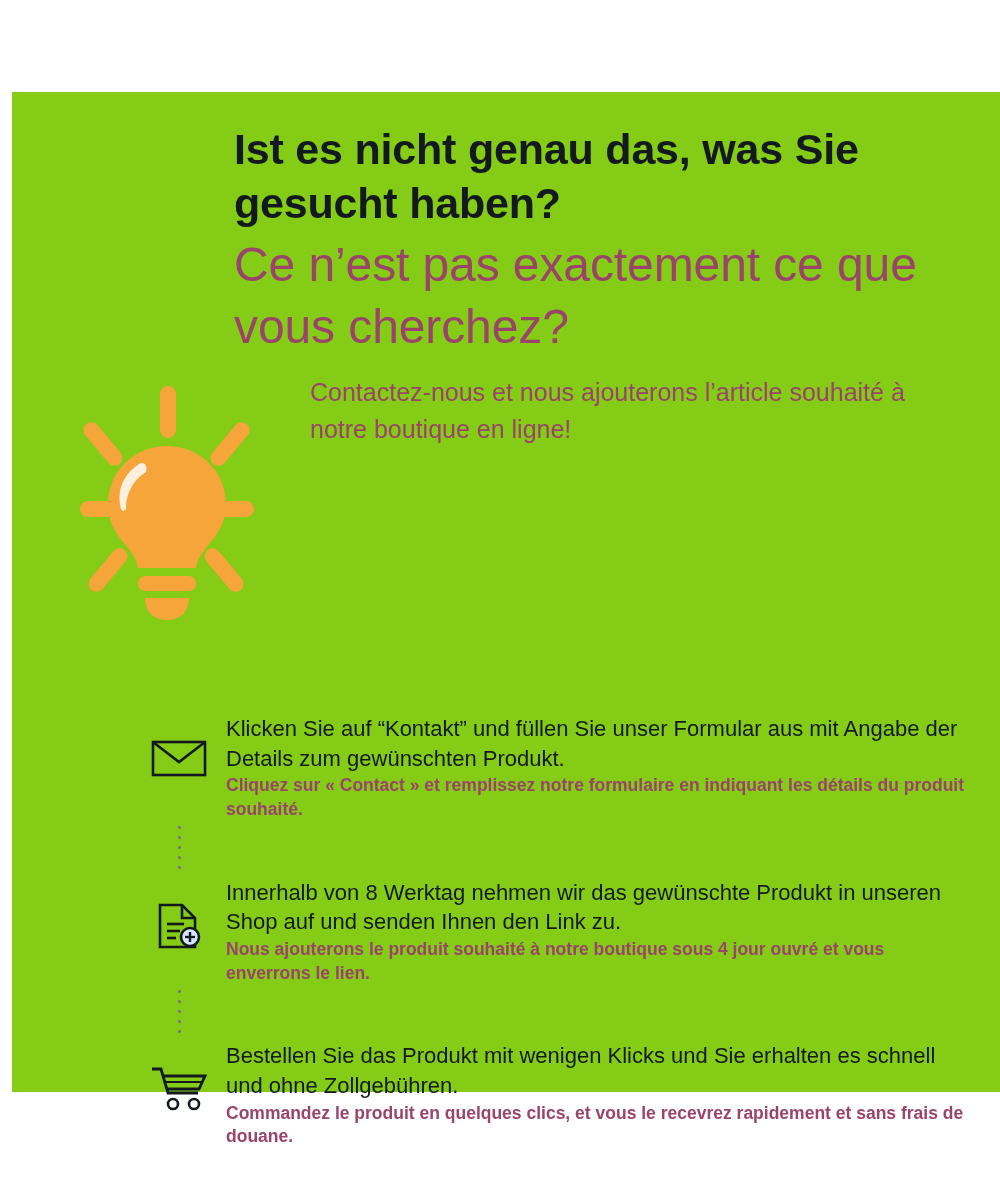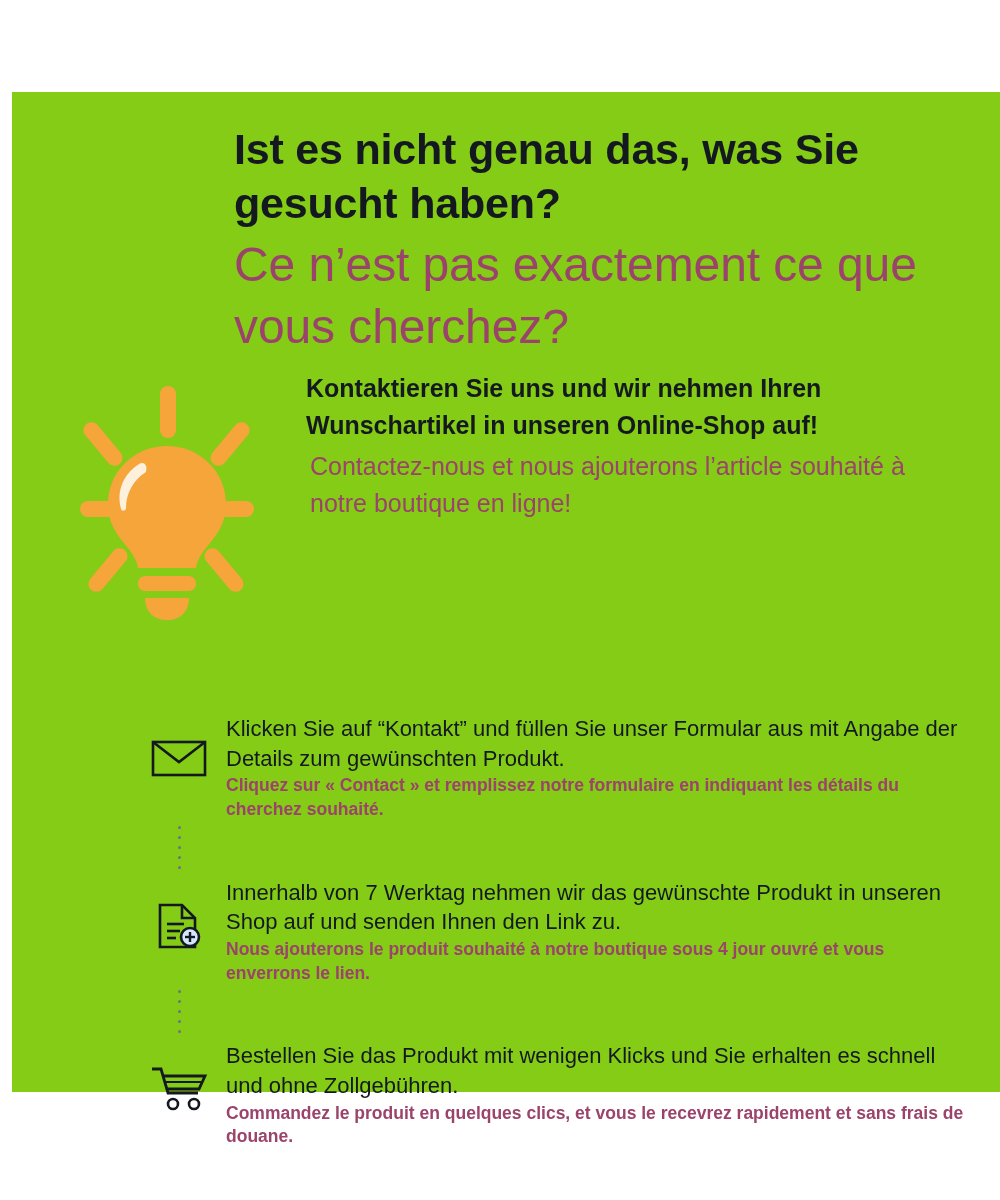--- a/index.html
+++ b/index.html
@@ -193,38 +193,37 @@
             <path d="M117 60c-33 0-59 26-59 58 0 22 12 34 20 44 6 8 9 13 10 20h58c1-7 4-12 10-20 8-10 20-22 20-44 0-32-26-58-59-58z"></path>
 
             <path d="M96 86c-13 8-20 22-20 36 0 3-4 4-5 1-5-17 2-35 18-45 3-2 6-1 7 2 1 2 0 4-0 6z" fill="#fdf0dc"></path>
 
             <rect x="88" y="190" width="58" height="15" rx="7"></rect>
             <path d="M95 212h44c0 14-9 22-22 22s-22-8-22-22z"></path>
           </g>
         </svg>
       </div>
       <div class="intro-text">
-        <p class="de">Kontaktieren Sie uns und wir nehmen Ihren Wunschartikel in unseren Online-Shop auf!</p>
         <p class="fr">Contactez-nous et nous ajouterons l’article souhaité à notre boutique en ligne!</p>
       </div>
     </div>
 
 
     <div class="steps">
 
       <div class="step">
         <div class="step-icon">
           <svg viewBox="0 0 56 40" width="56" height="40" aria-hidden="true">
             <rect x="2" y="4" width="52" height="33" fill="none" stroke="#14191f" stroke-width="2.6"></rect>
             <polyline points="2,4 28,24 54,4" fill="none" stroke="#14191f" stroke-width="2.6"></polyline>
           </svg>
         </div>
         <div class="step-body">
           <p class="de">Klicken Sie auf “Kontakt” und füllen Sie unser Formular aus mit Angabe der Details zum gewünschten Produkt.</p>
-          <p class="fr">Cliquez sur « Contact » et remplissez notre formulaire en indiquant les détails du cherchez souhaité.</p>
+          <p class="fr">Cliquez sur « Contact » et remplissez notre formulaire en indiquant les détails du produit souhaité.</p>
         </div>
       </div>
 
       <div class="connector">
         <div class="dots">
           <i></i>
             <i></i>
             <i></i>
             <i></i>
             <i></i>
@@ -238,21 +237,21 @@
             <polyline points="28,3 28,16 41,16" fill="none" stroke="#14191f" stroke-width="2.6"></polyline>
             <line x1="13" y1="22" x2="30" y2="22" stroke="#14191f" stroke-width="2.6"></line>
             <line x1="13" y1="29" x2="26" y2="29" stroke="#14191f" stroke-width="2.6"></line>
             <line x1="13" y1="36" x2="22" y2="36" stroke="#14191f" stroke-width="2.6"></line>
             <circle cx="36" cy="35" r="9" fill="#d4e6fb" stroke="#14191f" stroke-width="2.6"></circle>
             <line x1="36" y1="30" x2="36" y2="40" stroke="#14191f" stroke-width="2.4"></line>
             <line x1="31" y1="35" x2="41" y2="35" stroke="#14191f" stroke-width="2.4"></line>
           </svg>
         </div>
         <div class="step-body">
-          <p class="de">Innerhalb von 7 Werktag nehmen wir das gewünschte Produkt in unseren Shop auf und senden Ihnen den Link zu.</p>
+          <p class="de">Innerhalb von 8 Werktag nehmen wir das gewünschte Produkt in unseren Shop auf und senden Ihnen den Link zu.</p>
           <p class="fr">Nous ajouterons le produit souhaité à notre boutique sous 4 jour ouvré et vous enverrons le lien.</p>
         </div>
       </div>
 
       <div class="connector">
         <div class="dots">
           <i></i>
             <i></i>
             <i></i>
             <i></i>

